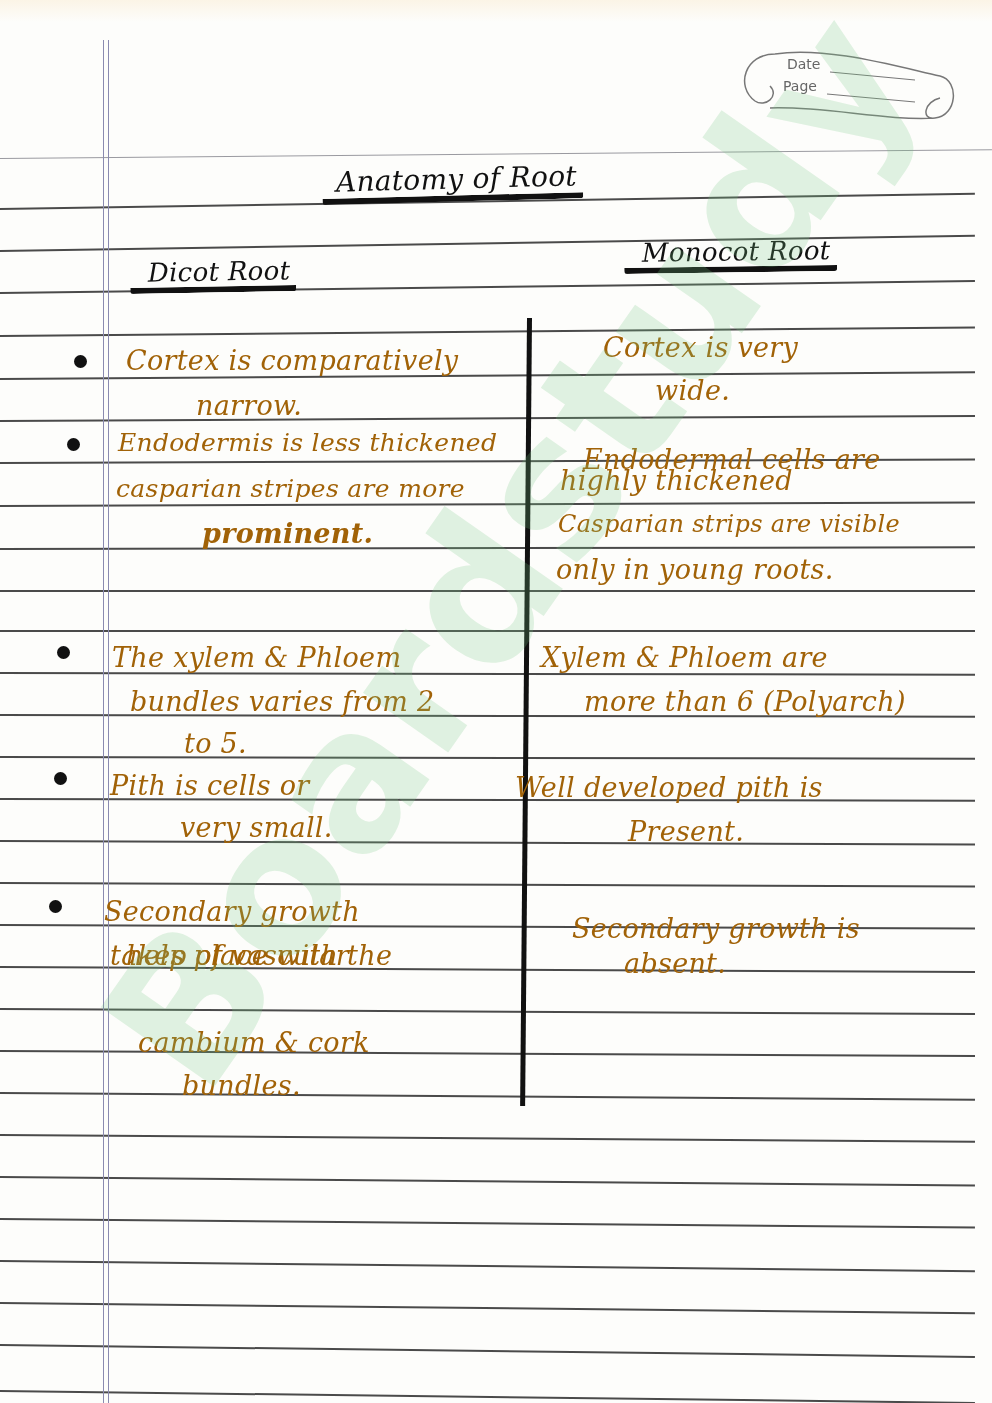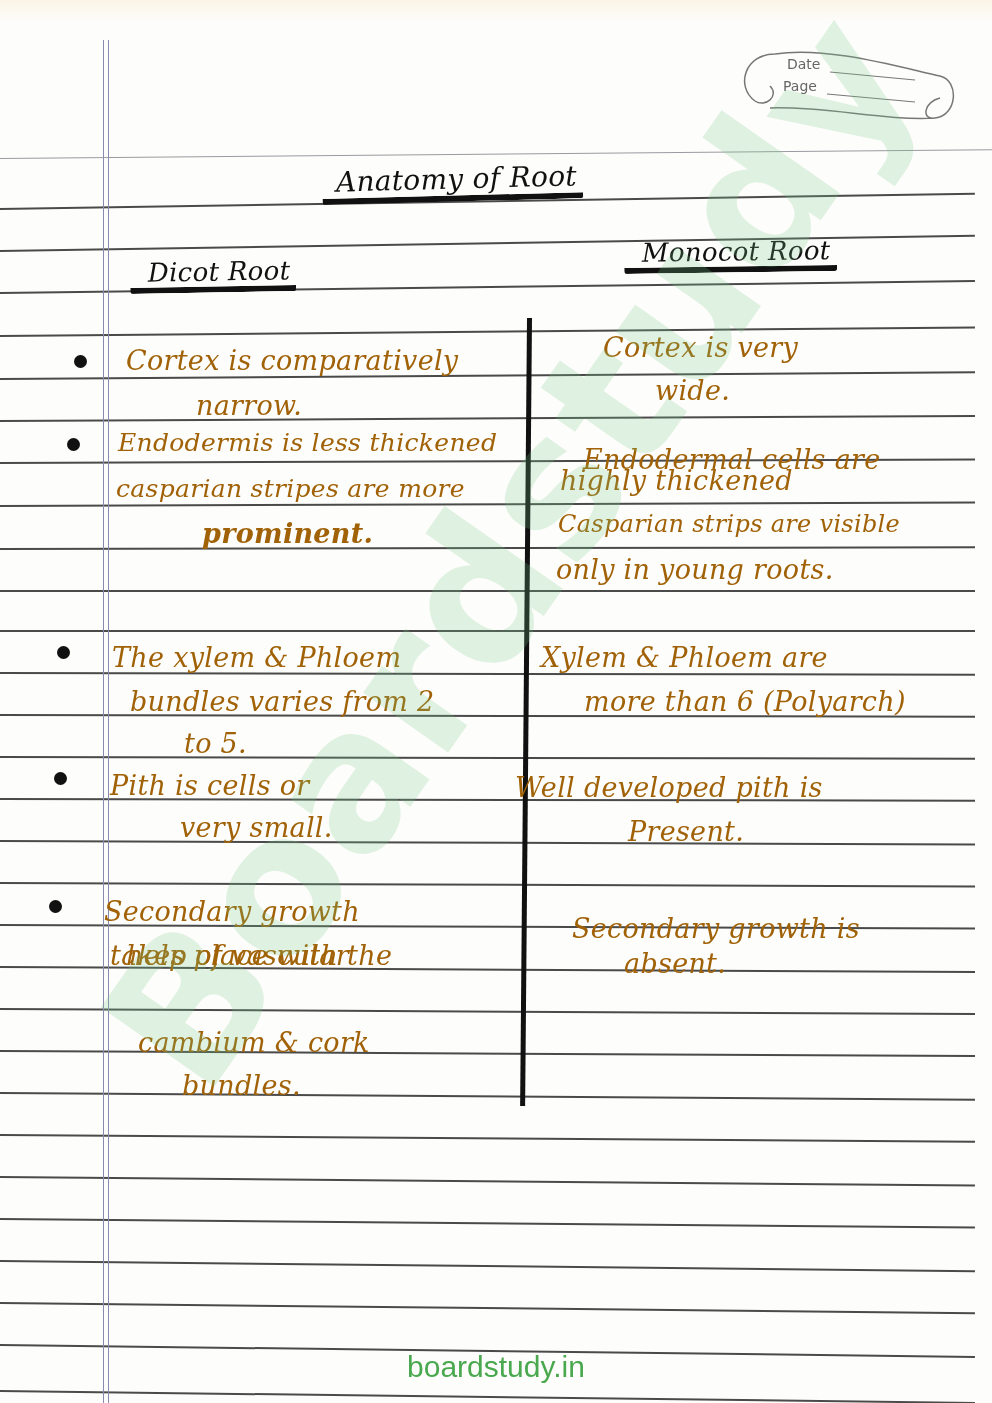--- a/index.html
+++ b/index.html
@@ -175,14 +175,13 @@
     <div class="hand" style="left:110px;top:940px;">takes place with the</div>
     <div class="hand" style="left:126px;top:940px;">help of vascular</div>
     <div class="hand" style="left:138px;top:1027px;">cambium &amp; cork</div>
     <div class="hand" style="left:182px;top:1070px;">bundles.</div>
     <div class="hand" style="left:572px;top:913px;">Secondary growth is</div>
     <div class="hand" style="left:624px;top:948px;">absent.</div>
   </div>
 
   <div class="watermark">Boardstudy</div>
 
-  <div class="footer">boardstudy.in</div>
 </div>
 
 </body></html>

